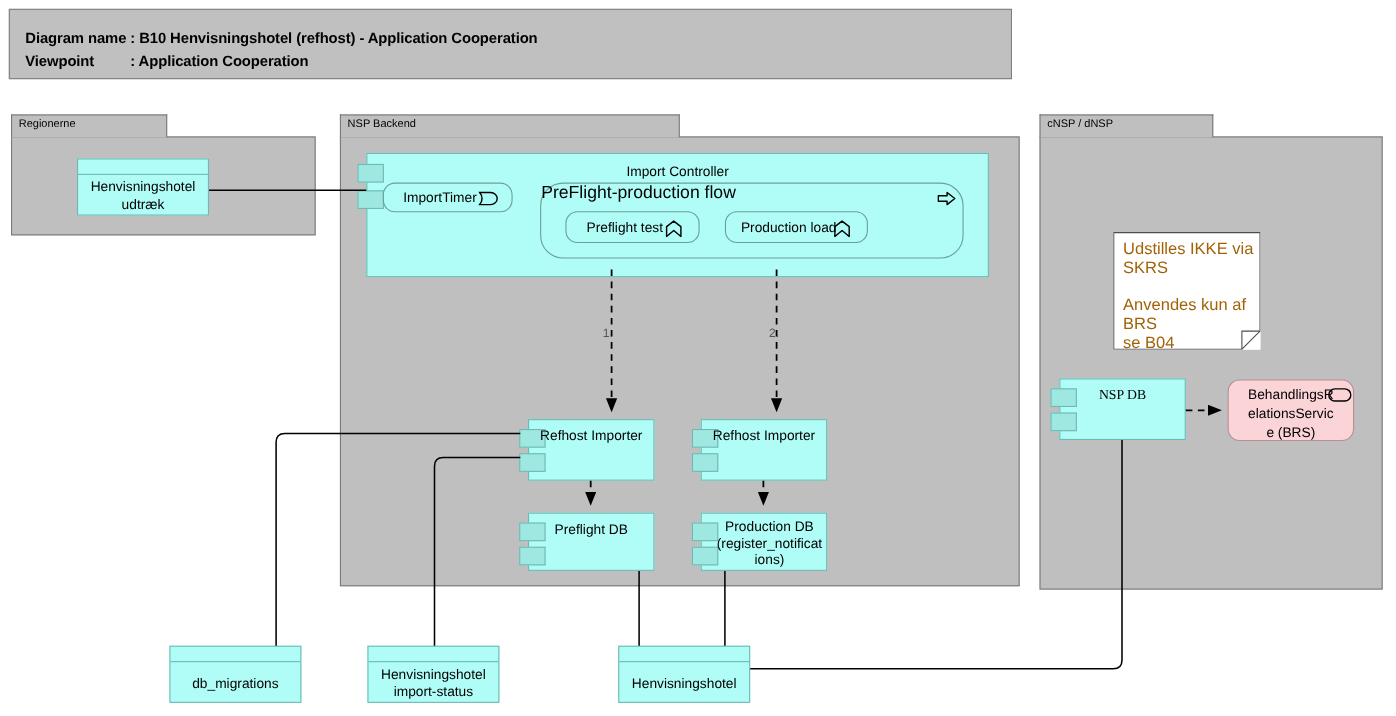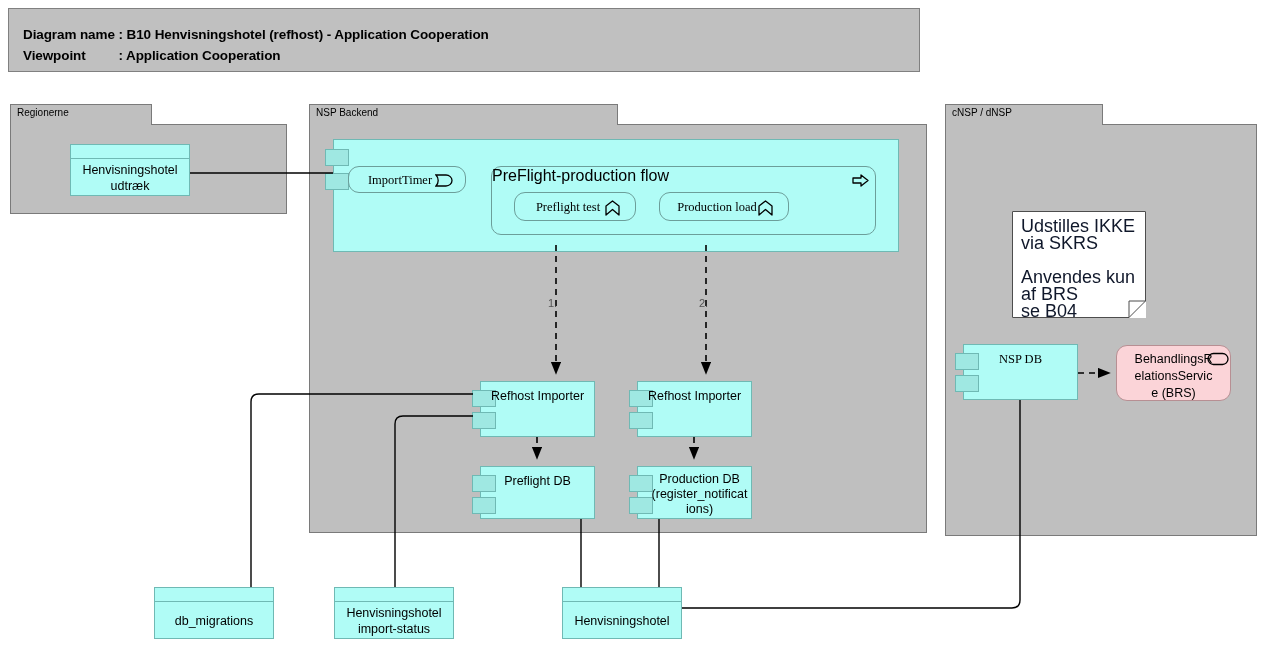--- a/index.html
+++ b/index.html
@@ -30,31 +30,31 @@
               color:#000;line-height:15px;white-space:pre-line;}
 
   
   .dataobj{background:#b0fcf6;border:1px solid #6fb9b4;}
   .dataobj-bar{position:absolute;left:0;top:0;right:0;height:13px;
                border-bottom:1px solid #6fb9b4;}
   .dataobj-label{position:absolute;left:0;right:0;text-align:center;font-size:12.5px;
                  color:#000;line-height:16px;white-space:pre-line;}
 
   
-  .round{background:#b0fcf6;border:1px solid #6c9e9a;border-radius:11px;font-family:Liberation Serif, serif;}
+  .round{background:#b0fcf6;border:1px solid #6c9e9a;border-radius:11px;}
   .round .rlabel{position:absolute;left:0;right:0;text-align:center;font-size:12.5px;color:#000;}
-  .nested{background:transparent;border:1px solid #6c9e9a;border-radius:10px;}
+  .nested{background:transparent;border:1px solid #6c9e9a;border-radius:21px;}
 
   .svc{background:#fbd4d8;border:1px solid #b78f93;border-radius:11px;}
   .svc-label{position:absolute;left:4px;right:4px;text-align:center;font-size:12.5px;
              color:#000;line-height:17px;white-space:pre-line;}
 
   
   .note{background:#ffffff;}
-  .note-text{position:absolute;left:9px;top:7px;font-size:18px;color:#0f172a;
+  .note-text{position:absolute;left:9px;top:7px;font-size:15px;color:#a16207;
              line-height:17px;white-space:pre-line;}
 
   .conn-label{position:absolute;font-size:11px;color:#555;}
   svg.overlay{position:absolute;left:0;top:0;width:1269px;height:651px;
               pointer-events:none;overflow:visible;}
 </style>
 </head>
 <body>
 
 <div id="canvas">
@@ -78,20 +78,21 @@
 
   <div class="abs group" style="left:309px;top:124px;width:618px;height:409px;">
     <div class="group-tab" style="width:307px;">
       <span>NSP Backend</span>
     </div>
   </div>
 
   <div class="abs comp" style="left:333px;top:139px;width:566px;height:113px;">
     <div class="comp-tab" style="top:9px;"></div>
     <div class="comp-tab" style="top:33px;"></div>
+    <div class="comp-label" style="top:9px;">Import Controller</div>
   </div>
 
   <div class="abs round" style="left:348px;top:166px;width:118px;height:27px;">
     <div class="rlabel" style="top:6px;left:-14px;">ImportTimer</div>
     <svg class="abs" style="left:86px;top:6px;width:18px;height:15px;" viewBox="0 0 18 15">
       <path d="M1 2 L11 2 A6 5.5 0 0 1 11 13 L1 13 A8 8 0 0 0 1 2 Z" fill="none" stroke="#000" stroke-width="1.3"></path>
     </svg>
   </div>
 
   <div class="abs nested" style="left:491px;top:166px;width:385px;height:69px;">

